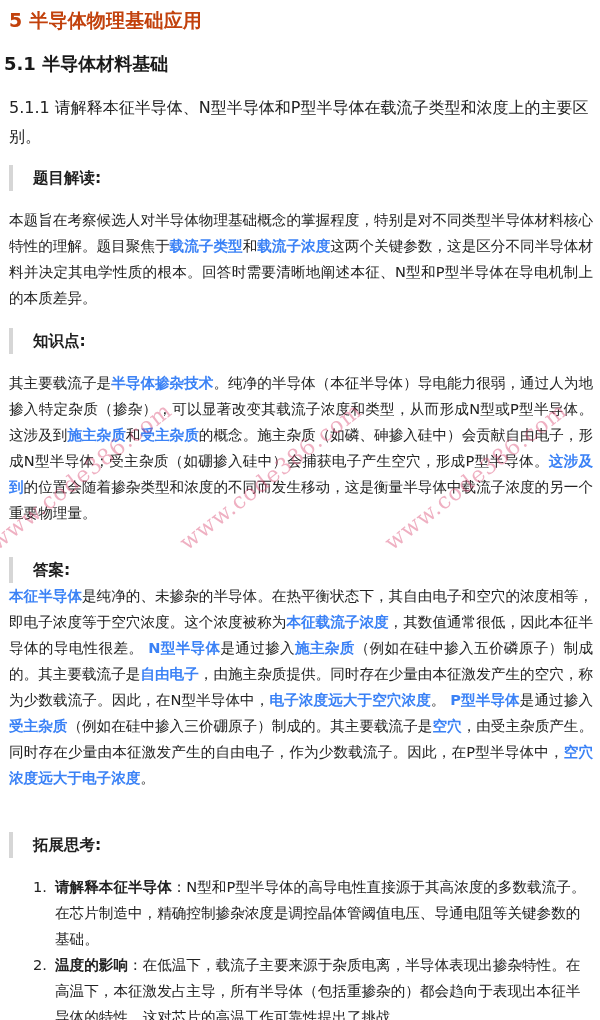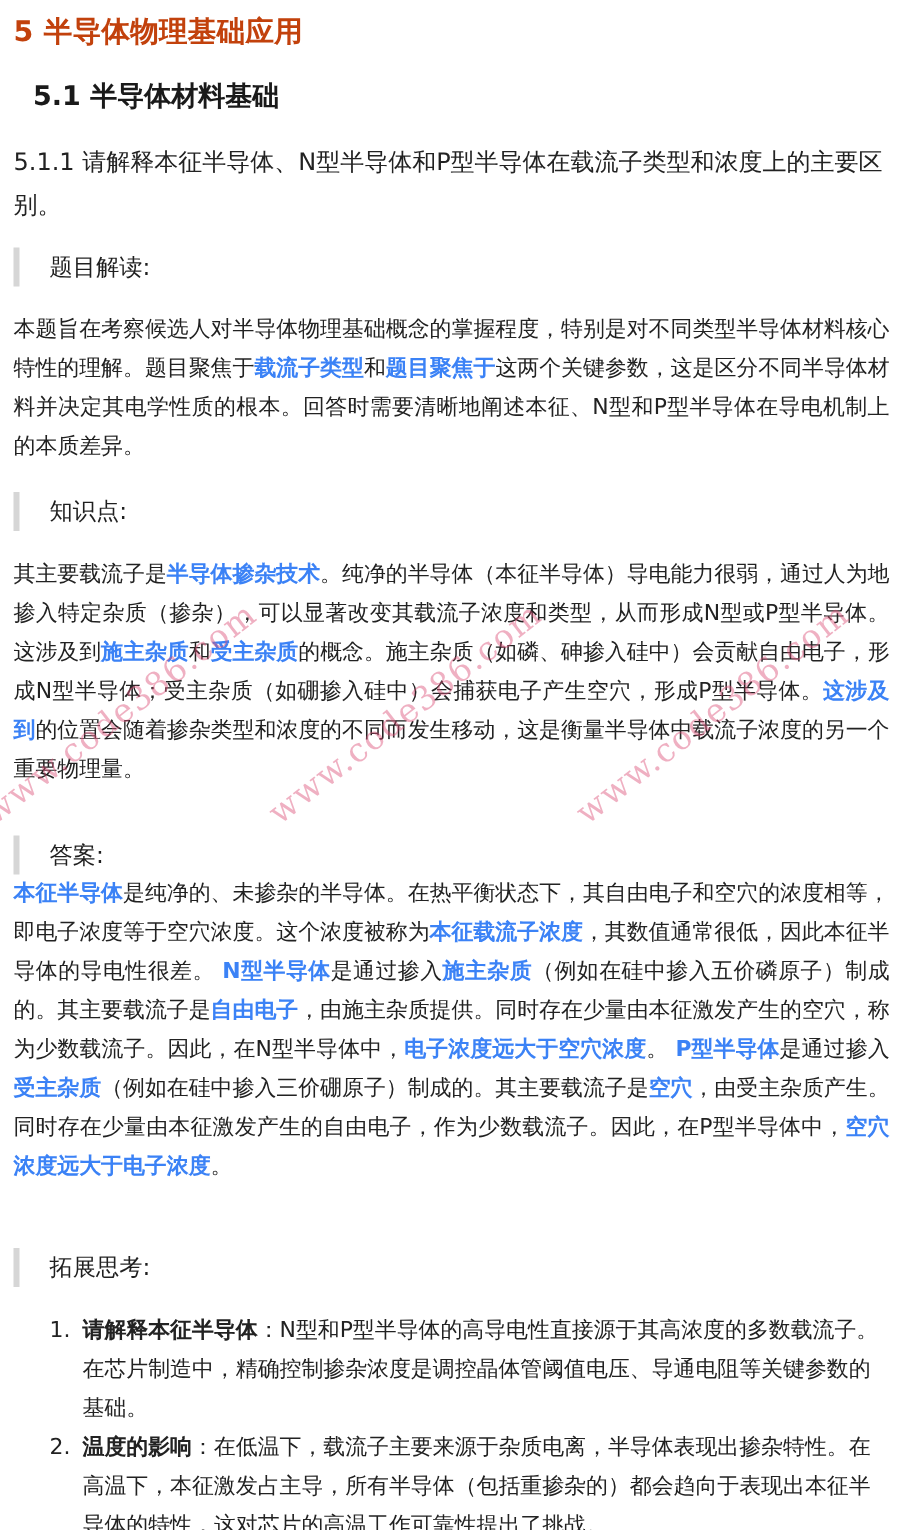--- a/index.html
+++ b/index.html
@@ -1,42 +1,42 @@
 <!DOCTYPE html>
 <html><head>
 <meta charset="utf-8">
 <style>
   html, body { margin:0; padding:0; background:#ffffff; }
   body { width:600px; height:1020px; overflow:hidden; position:relative;
          font-family:"DejaVu Sans","Liberation Sans",sans-serif; color:#1f1f1f; }
   .page { position:absolute; left:0; top:0; width:600px; }
   .h1 { position:absolute; left:9px; top:8px; font-size:19px; font-weight:bold; color:#c2410c; letter-spacing:0.2px; }
-  .h2 { position:absolute; left:22px; top:52px; font-size:18px; font-weight:bold; color:#1a1a1a; }
+  .h2 { position:absolute; left:4px; top:52px; font-size:18px; font-weight:bold; color:#1a1a1a; }
   .h3 { position:absolute; left:9px; top:93px; width:585px; font-size:16px; line-height:29px; color:#222; }
   .quote { position:absolute; left:9px; height:26px; border-left:4px solid #d6d6d6; padding-left:20px;
-           font-size:15.5px; font-weight:normal; line-height:26px; color:#1f1f1f; }
+           font-size:15.5px; font-weight:bold; line-height:26px; color:#1f1f1f; }
   .para { position:absolute; left:9px; width:584px; font-size:14.6px; line-height:26px; color:#222; text-align:justify; }
   .para b { font-weight:bold; color:#3b82f6; }
   .list { position:absolute; left:33px; width:560px; font-size:14.6px; line-height:26px; color:#222; margin:0; padding:0; }
   .list .li { position:relative; padding-left:22px; }
   .list .num { position:absolute; left:0; top:0; }
   .wm { position:absolute; font-family:"DejaVu Serif",serif; font-size:22px; color:rgba(220,80,120,0.45);
         transform:rotate(-38deg); transform-origin:left bottom; white-space:nowrap; letter-spacing:1px; pointer-events:none; }
 </style>
 </head>
 <body>
 
 <div class="page">
 
   <div class="h1">5 半导体物理基础应用</div>
   <div class="h2">5.1 半导体材料基础</div>
   <div class="h3">5.1.1 请解释本征半导体、N型半导体和P型半导体在载流子类型和浓度上的主要区别。</div>
 
   <div class="quote" style="top:165px;">题目解读:</div>
-  <div class="para" style="top:207px;"><span>本题旨在考察候选人对半导体物理基础概念的掌握程度，特别是对不同类型半导体材料核心特性的理解。题目聚焦于</span><b>载流子类型</b><span>和</span><b>题目聚焦于</b><span>这两个关键参数，这是区分不同半导体材料并决定其电学性质的根本。回答时需要清晰地阐述本征、N型和P型半导体在导电机制上的本质差异。</span></div>
+  <div class="para" style="top:207px;"><span>本题旨在考察候选人对半导体物理基础概念的掌握程度，特别是对不同类型半导体材料核心特性的理解。题目聚焦于</span><b>载流子类型</b><span>和</span><b>载流子浓度</b><span>这两个关键参数，这是区分不同半导体材料并决定其电学性质的根本。回答时需要清晰地阐述本征、N型和P型半导体在导电机制上的本质差异。</span></div>
 
   <div class="quote" style="top:328px;text-align:right;">知识点:</div>
   <div class="para" style="top:370px;"><span>其主要载流子是</span><b>半导体掺杂技术</b><span>。纯净的半导体（本征半导体）导电能力很弱，通过人为地掺入特定杂质（掺杂），可以显著改变其载流子浓度和类型，从而形成N型或P型半导体。这涉及到</span><b>施主杂质</b><span>和</span><b>受主杂质</b><span>的概念。施主杂质（如磷、砷掺入硅中）会贡献自由电子，形成N型半导体；受主杂质（如硼掺入硅中）会捕获电子产生空穴，形成P型半导体。</span><b>这涉及到</b><span>的位置会随着掺杂类型和浓度的不同而发生移动，这是衡量半导体中载流子浓度的另一个重要物理量。</span></div>
 
   <div class="quote" style="top:541px;margin-top:16px;">答案:</div>
   <div class="para" style="top:583px;"><b>本征半导体</b><span>是纯净的、未掺杂的半导体。在热平衡状态下，其自由电子和空穴的浓度相等，即电子浓度等于空穴浓度。这个浓度被称为</span><b>本征载流子浓度</b><span>，其数值通常很低，因此本征半导体的导电性很差。 </span><b>N型半导体</b><span>是通过掺入</span><b>施主杂质</b><span>（例如在硅中掺入五价磷原子）制成的。其主要载流子是</span><b>自由电子</b><span>，由施主杂质提供。同时存在少量由本征激发产生的空穴，称为少数载流子。因此，在N型半导体中，</span><b>电子浓度远大于空穴浓度</b><span>。 </span><b>P型半导体</b><span>是通过掺入</span><b>受主杂质</b><span>（例如在硅中掺入三价硼原子）制成的。其主要载流子是</span><b>空穴</b><span>，由受主杂质产生。同时存在少量由本征激发产生的自由电子，作为少数载流子。因此，在P型半导体中，</span><b>空穴浓度远大于电子浓度</b><span>。</span></div>
 
   <div class="quote" style="top:832px;">拓展思考:</div>
   <div class="list" style="top:874px;">
     <div class="li">

